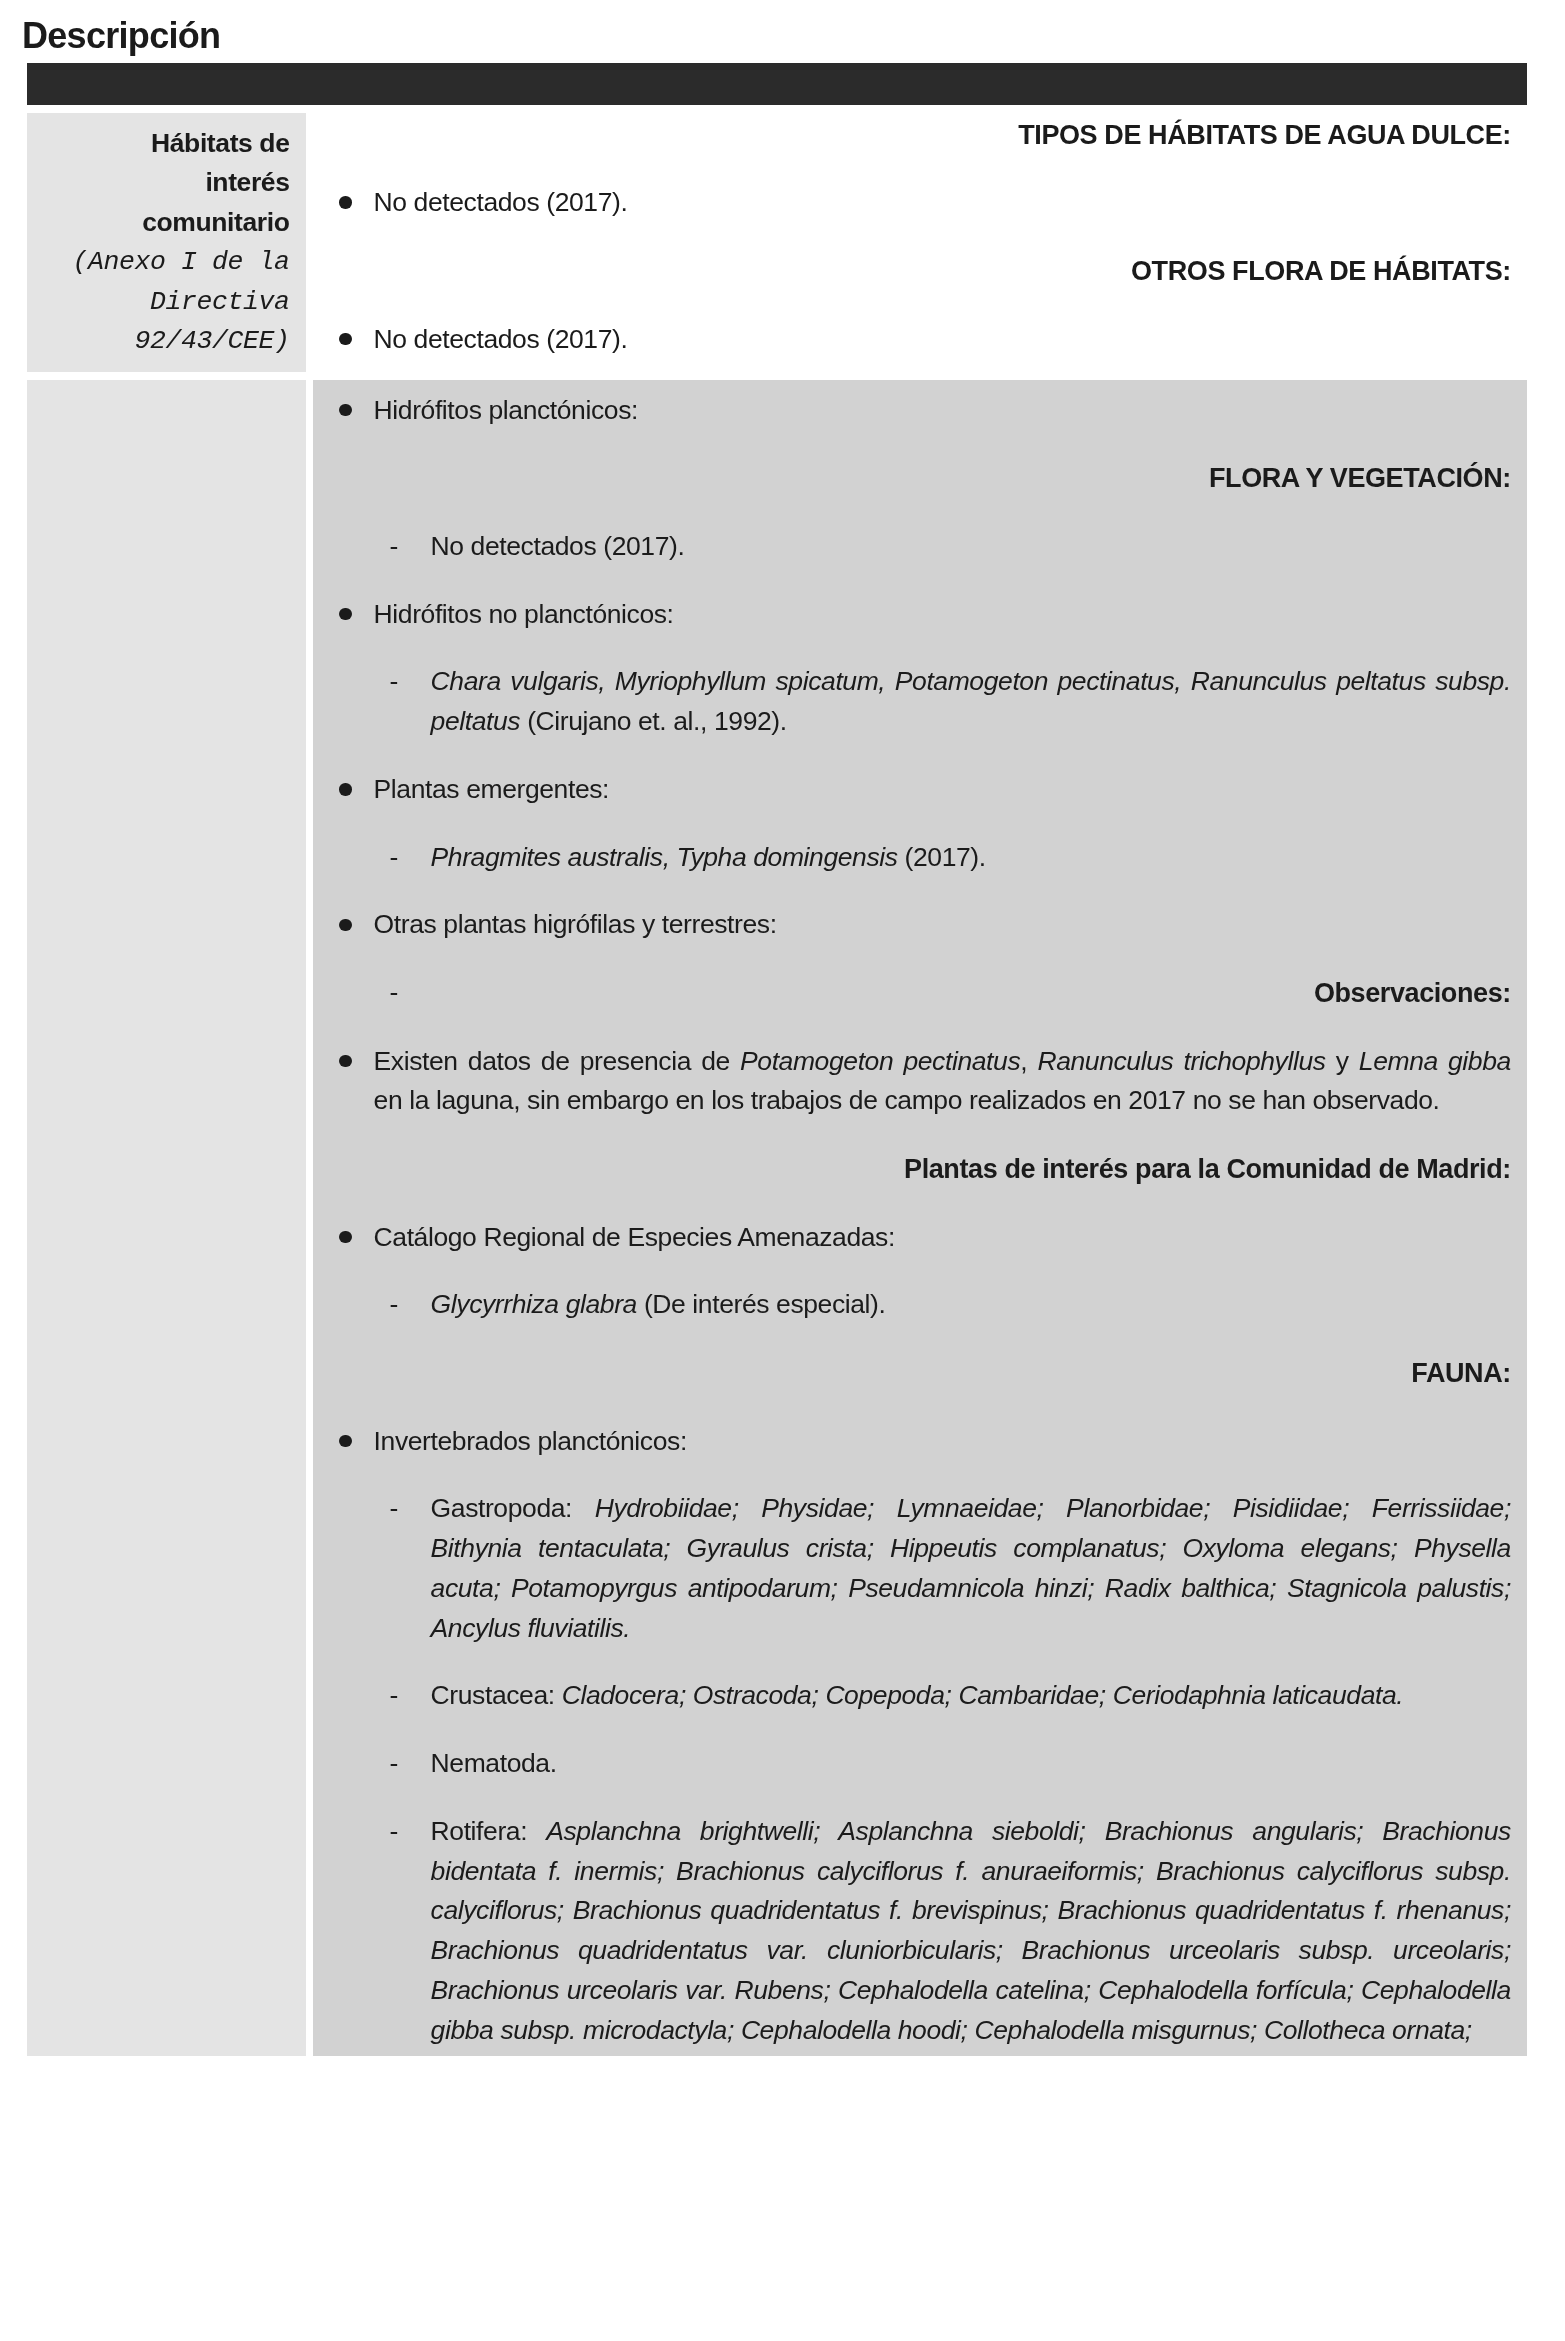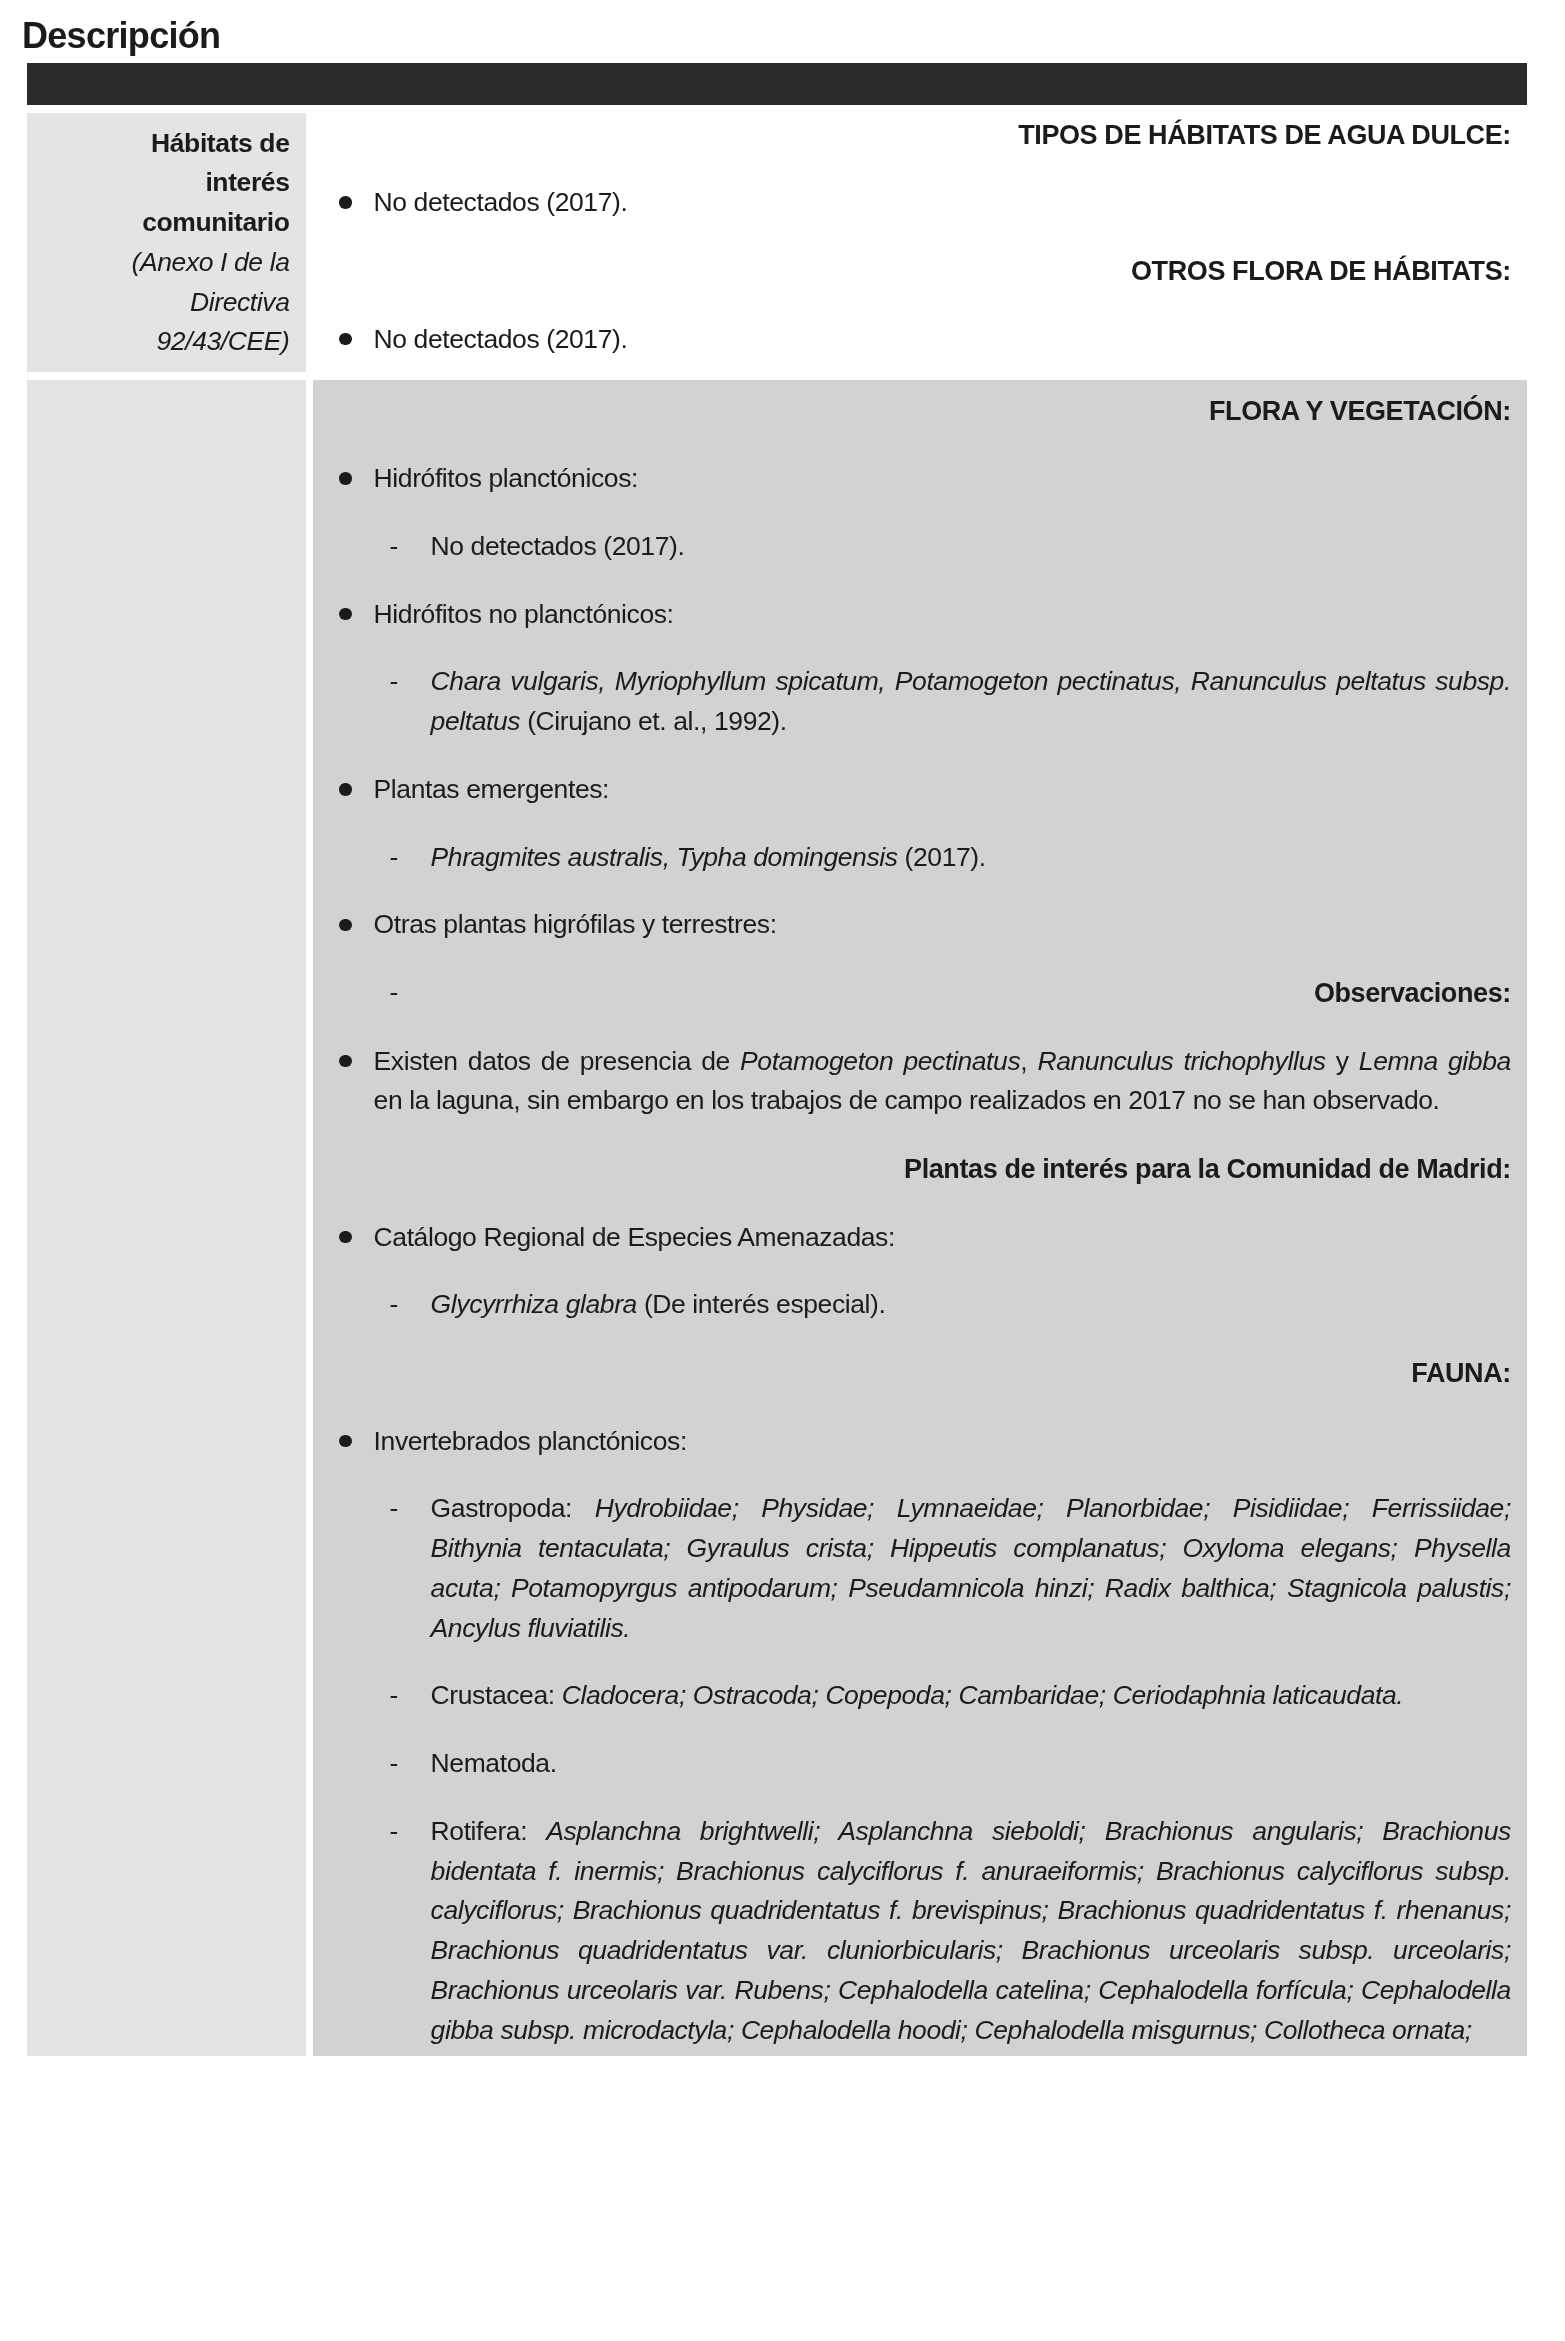--- a/index.html
+++ b/index.html
@@ -41,21 +41,21 @@
   }
   .cell{box-sizing:border-box;}
   .sidebar1{
     background:var(--left_cell_bg);
     padding:10.3px 16px 10.3px 8.8px;
     text-align:right;
     font-size:26.5px;
     line-height:1.5;
   }
   .sidebar1 .line.b{font-weight:700;}
-  .sidebar1 .line.it{font-style:italic;font-weight:400;}
+  .sidebar1 .line.it{font-style:italic;font-weight:400;font-family:Liberation Mono, monospace;}
   .content-cell{
     font-size:26.5px;
     line-height:1.5;
   }
   .content1{
     background:transparent;
     padding:1.5px 16px 0 14.7px;
   }
   .sidebar2{
     background:var(--left_cell_bg);
@@ -102,22 +102,22 @@
     <div class="cell content-cell content1">
         <div class="blk heading"><span class="txt"><span>TIPOS DE HÁBITATS DE AGUA DULCE:</span></span></div>
         <div class="blk bullet"><span class="marker"></span><span class="txt"><span>No detectados (2017).</span></span></div>
         <div class="blk heading"><span class="txt"><span>OTROS FLORA DE HÁBITATS:</span></span></div>
         <div class="blk bullet"><span class="marker"></span><span class="txt"><span>No detectados (2017).</span></span></div>
       </div>
     <div class="cell sidebar2">
       <span>Medio biótico</span>
     </div>
     <div class="cell content-cell content2">
+        <div class="blk bullet"><span class="marker"></span><span class="txt"><span>Hidrófitos planctónicos:</span></span></div>
         <div class="blk heading"><span class="txt"><span>FLORA Y VEGETACIÓN:</span></span></div>
-        <div class="blk bullet"><span class="marker"></span><span class="txt"><span>Hidrófitos planctónicos:</span></span></div>
         <div class="blk dash"><span class="marker">-</span><span class="txt"><span>No detectados (2017).</span></span></div>
         <div class="blk bullet"><span class="marker"></span><span class="txt"><span>Hidrófitos no planctónicos:</span></span></div>
         <div class="blk dash just"><span class="marker">-</span><span class="txt"><span class="it">Chara vulgaris, Myriophyllum spicatum, Potamogeton pectinatus, Ranunculus peltatus subsp. peltatus </span><span>(Cirujano et. al., 1992).</span></span></div>
         <div class="blk bullet"><span class="marker"></span><span class="txt"><span>Plantas emergentes:</span></span></div>
         <div class="blk dash"><span class="marker">-</span><span class="txt"><span class="it">Phragmites australis, Typha domingensis </span><span>(2017).</span></span></div>
         <div class="blk bullet"><span class="marker"></span><span class="txt"><span>Otras plantas higrófilas y terrestres:</span></span></div>
         <div class="blk dash just"><span class="marker">-</span></div>
         <div class="blk heading"><span class="txt"><span>Observaciones:</span></span></div>
         <div class="blk bullet just"><span class="marker"></span><span class="txt"><span>Existen datos de presencia de </span><span class="it">Potamogeton pectinatus</span><span>, </span><span class="it">Ranunculus trichophyllus</span><span> y </span><span class="it">Lemna gibba</span><span> en la laguna, sin embargo en los trabajos de campo realizados en 2017 no se han observado.</span></span></div>
         <div class="blk heading"><span class="txt"><span>Plantas de interés para la Comunidad de Madrid:</span></span></div>

